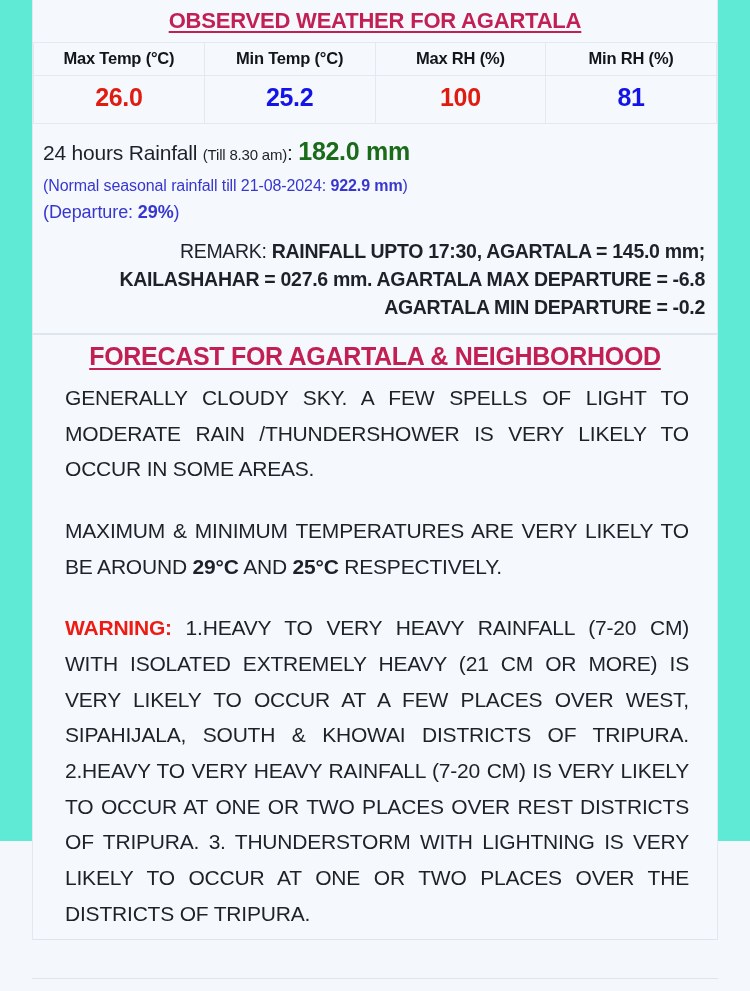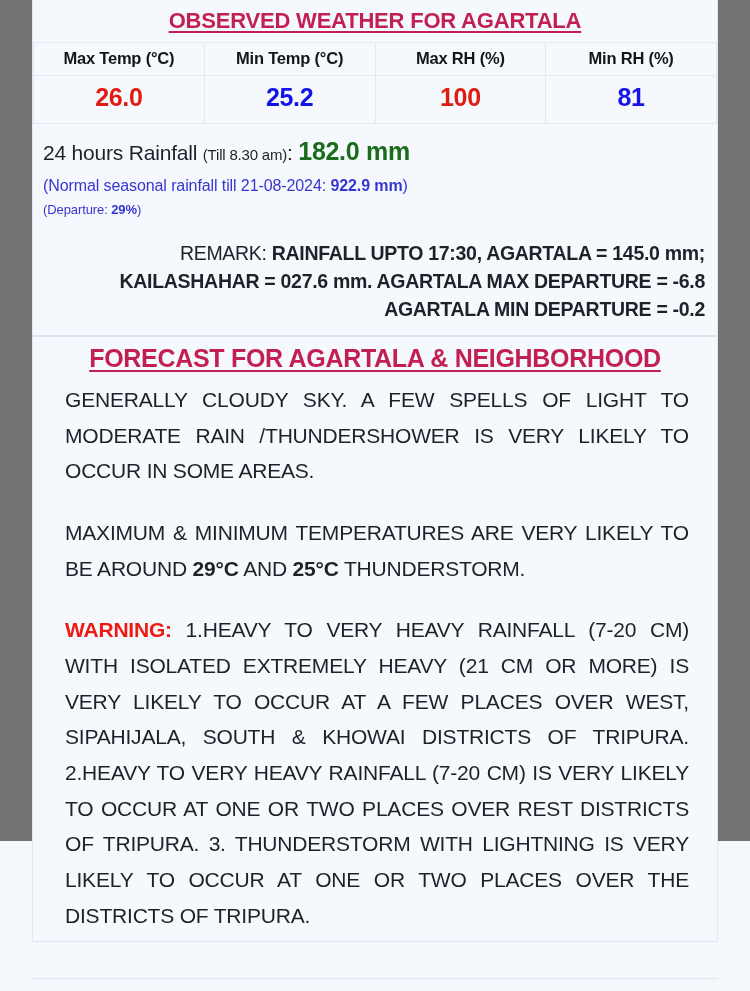--- a/index.html
+++ b/index.html
@@ -12,21 +12,21 @@
   }
   body {
     font-family: "Liberation Sans", sans-serif;
     color: #1d2228;
   }
 
   .page {
     width: 750px;
     height: 841px;
     position: relative;
-    background: #737373;
+    background: #5eead4;
     box-sizing: border-box;
   }
 
   .card {
     position: absolute;
     left: 32px;
     top: 0;
     width: 686px;
     background: #f5f8fd;
     border-left: 1px solid #e2e8f1;
@@ -101,23 +101,23 @@
   }
   .note-line {
     font-size: 16px;
     color: #3737cf;
     line-height: 1.4;
     margin: 1px 0 5px 0;
     letter-spacing: -0.1px;
   }
   .note-line b { font-weight: bold; }
   .note-departure {
-    font-size: 13px;
+    font-size: 18px;
     color: #3737cf;
-    margin: 1px 0 17px 0;
+    margin: 1px 0 9px 0;
     letter-spacing: -0.1px;
   }
 
   .remark-block {
     text-align: right;
     padding: 0 12px 11px 12px;
   }
   .remark-block .rm {
     font-size: 19.5px;
     line-height: 1.43;
@@ -221,21 +221,21 @@
 
     <div class="section-forecast">
 
       <div class="forecast-title">FORECAST FOR AGARTALA &amp; NEIGHBORHOOD</div>
 
       <div class="fc-body">
 
         <p class="fc-para">GENERALLY CLOUDY SKY. A FEW SPELLS OF LIGHT TO MODERATE RAIN /THUNDERSHOWER IS VERY LIKELY TO OCCUR IN SOME AREAS.</p>
 
         <p class="fc-para">
-          <span>MAXIMUM &amp; MINIMUM TEMPERATURES ARE VERY LIKELY TO BE AROUND </span><b>29°C</b><span> AND </span><b>25°C</b><span> THUNDERSTORM.</span>
+          <span>MAXIMUM &amp; MINIMUM TEMPERATURES ARE VERY LIKELY TO BE AROUND </span><b>29°C</b><span> AND </span><b>25°C</b><span> RESPECTIVELY.</span>
         </p>
 
         <p class="fc-para">
           <span class="warn-label">WARNING:</span><span> 1.HEAVY TO VERY HEAVY RAINFALL (7-20 CM) WITH ISOLATED EXTREMELY HEAVY (21 CM OR MORE) IS VERY LIKELY TO OCCUR AT A FEW PLACES OVER WEST, SIPAHIJALA, SOUTH &amp; KHOWAI DISTRICTS OF TRIPURA. 2.HEAVY TO VERY HEAVY RAINFALL (7-20 CM) IS VERY LIKELY TO OCCUR AT ONE OR TWO PLACES OVER REST DISTRICTS OF TRIPURA. 3. THUNDERSTORM WITH LIGHTNING IS VERY LIKELY TO OCCUR AT ONE OR TWO PLACES OVER THE DISTRICTS OF TRIPURA.</span>
         </p>
 
       </div>
     </div>
 
   </div>

